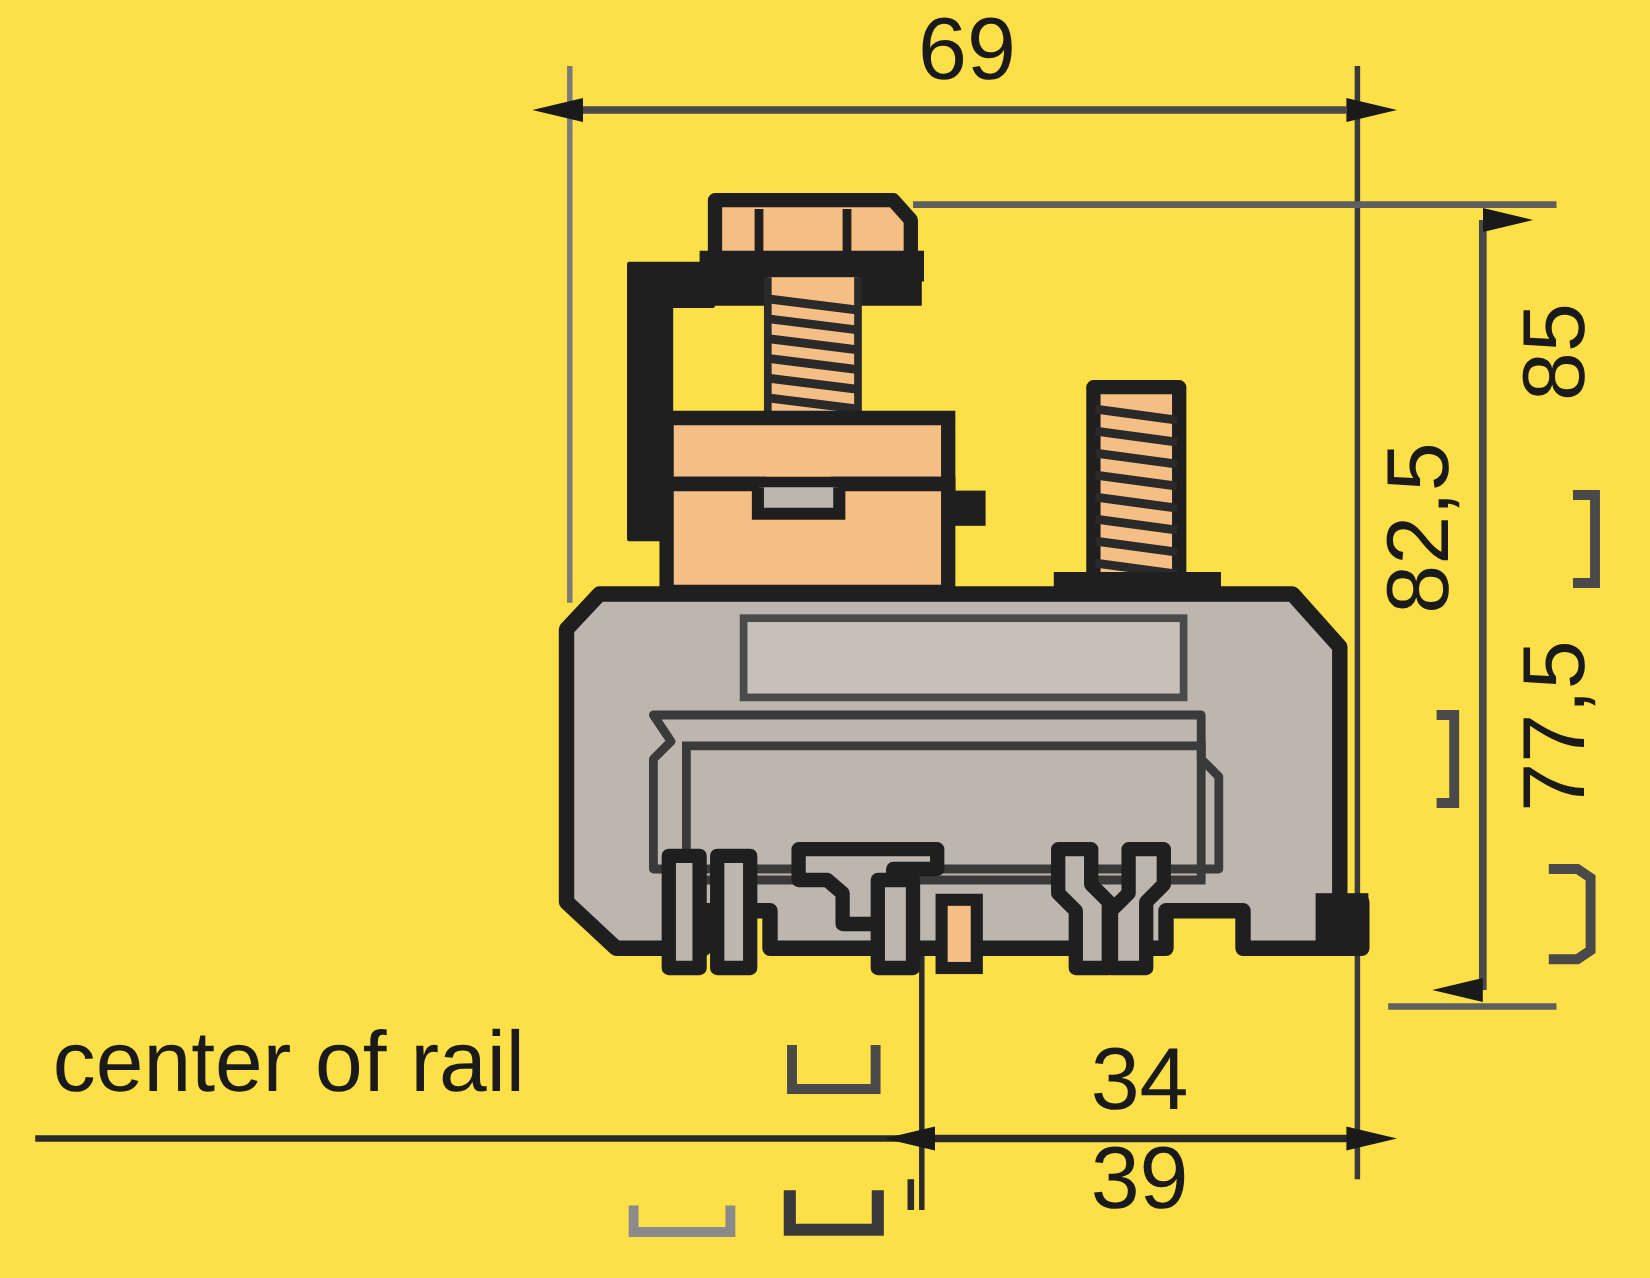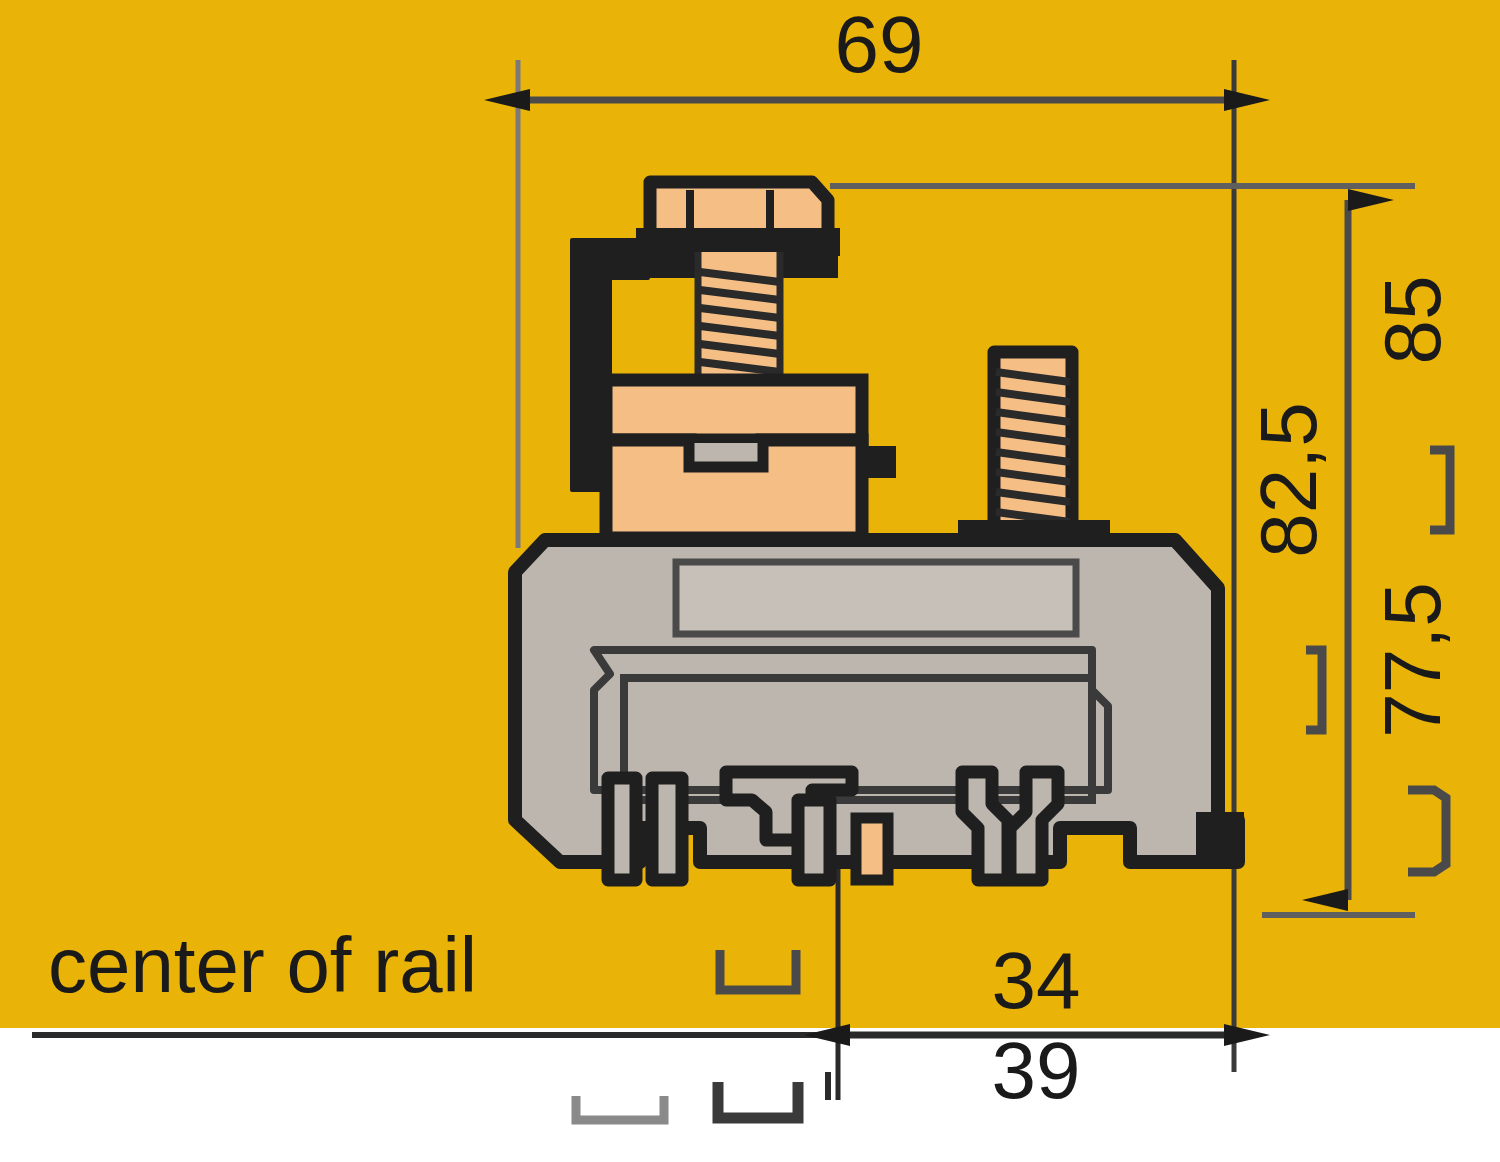--- a/index.html
+++ b/index.html
@@ -1,20 +1,20 @@
 <!DOCTYPE html>
 <html><head>
 <meta charset="utf-8">
 <style>
   html,body{margin:0;padding:0;background:#ffffff;}
   body{
     font-family:"Liberation Sans", sans-serif;
     width:1500px;height:1162px;overflow:hidden;position:relative;
   }
-  #stage{position:relative;width:1500px;height:1028px;background:#eab308;}
+  #stage{position:relative;width:1500px;height:1162px;background:#fde047;}
   svg{display:block;}
   .dimtext{
     font-family:"Liberation Sans", sans-serif;
     font-size:80px;
     fill:#1a1a1a;
     font-weight:400;
   }
   .labeltext{
     font-family:"Liberation Sans", sans-serif;
     font-size:78px;

